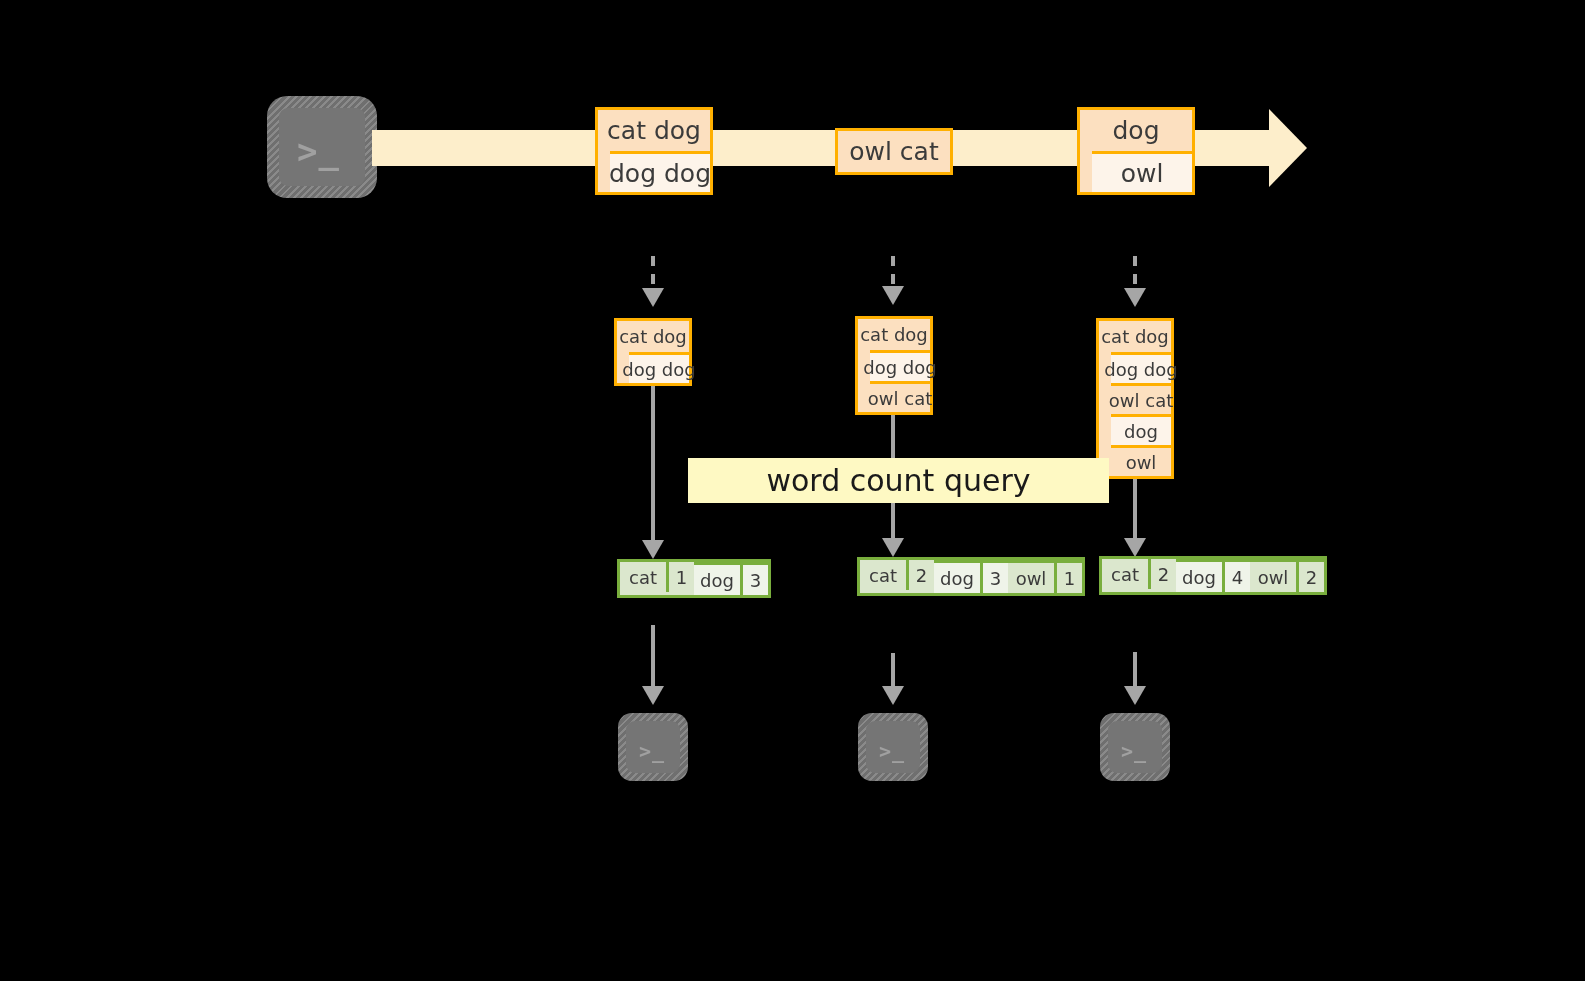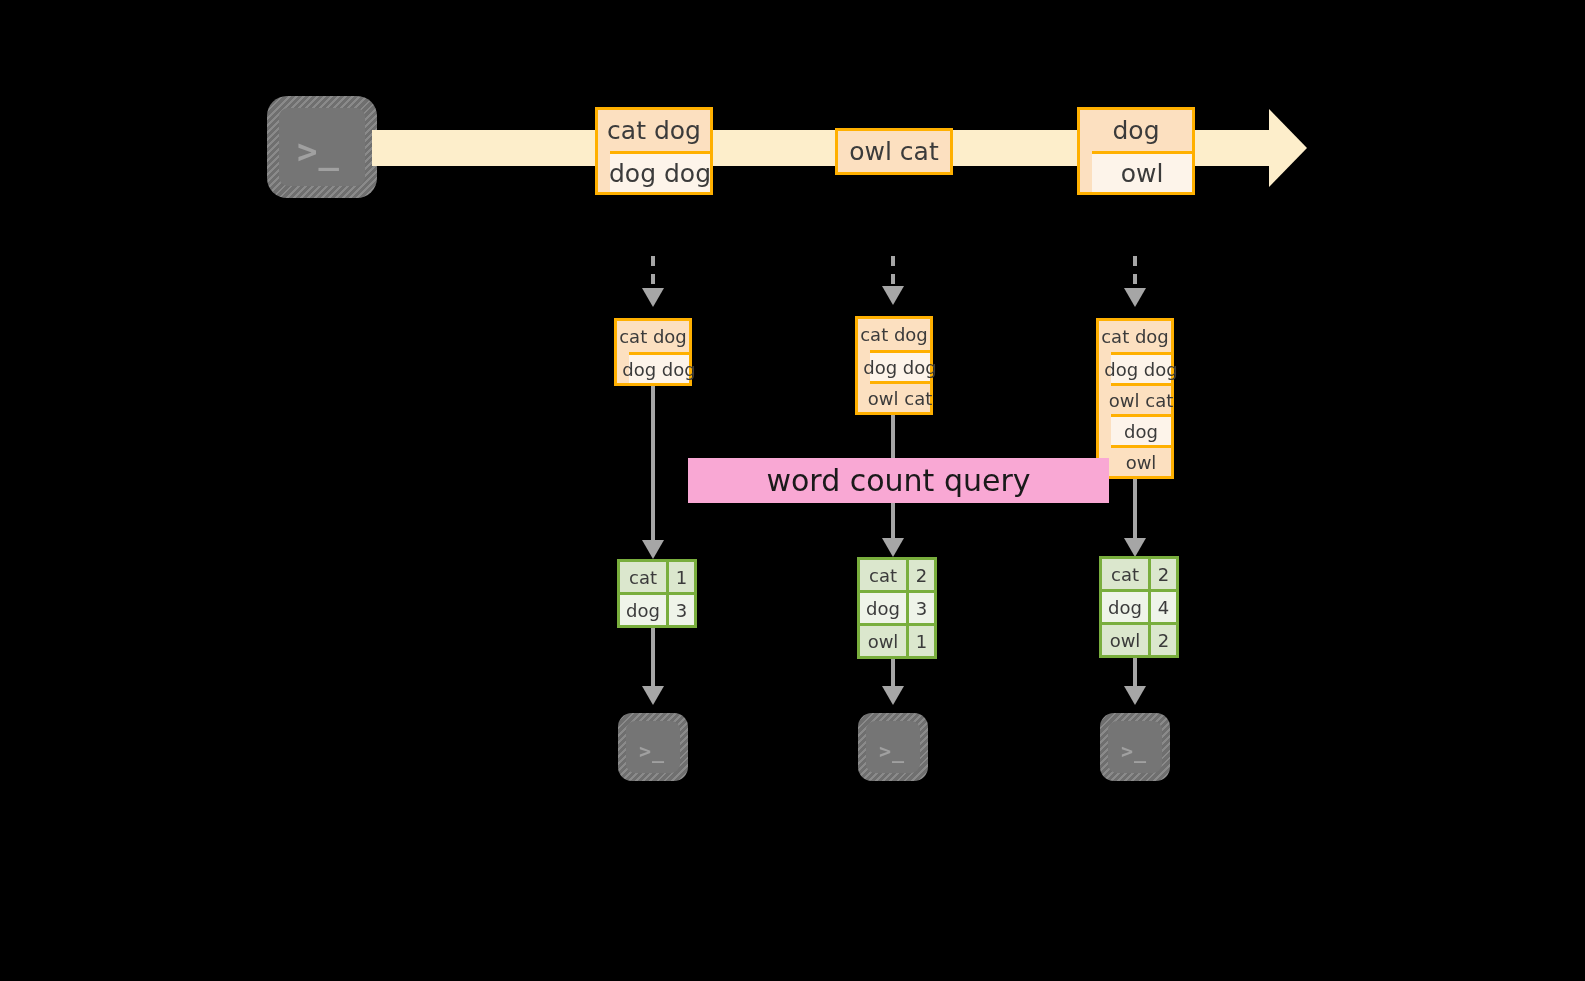--- a/index.html
+++ b/index.html
@@ -98,21 +98,21 @@
   .evt-top { width: 118px; }
   .evt-mid .cell { height: 31px; font-size: 18px; }
   .evt-mid { width: 78px; }
 
   
   .res-table {
     position: absolute;
     box-sizing: border-box;
     border: 3px solid #79ae3d;
     display: flex;
-    flex-direction: column;
+    flex-direction: row;
     z-index: 5;
   }
   .res-table .row { display: flex; }
   .res-table .row + .row { border-top: 3px solid #79ae3d; }
   .res-table .row.dark  { background: #dbe7cd; }
   .res-table .row.light { background: #eff4e9; }
   .res-table .c {
     box-sizing: border-box;
     height: 30px;
     display: flex;
@@ -142,21 +142,21 @@
     position: absolute;
     width: 0; height: 0;
     border-left: 11px solid transparent;
     border-right: 11px solid transparent;
     border-top: 19px solid #a6a6a6;
   }
 
   
   .query-band {
     position: absolute;
-    background: #f9a8d4;
+    background: #fef9c3;
     display: flex;
     align-items: center;
     justify-content: center;
     z-index: 9;
   }
   .query-band .txt {
     font-size: 30px;
     color: #1a1a1a;
     white-space: nowrap;
   }

